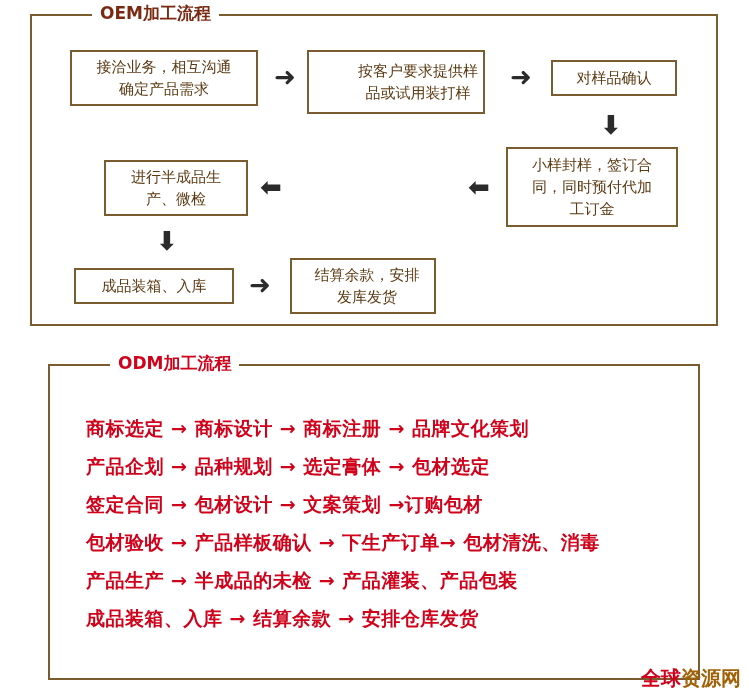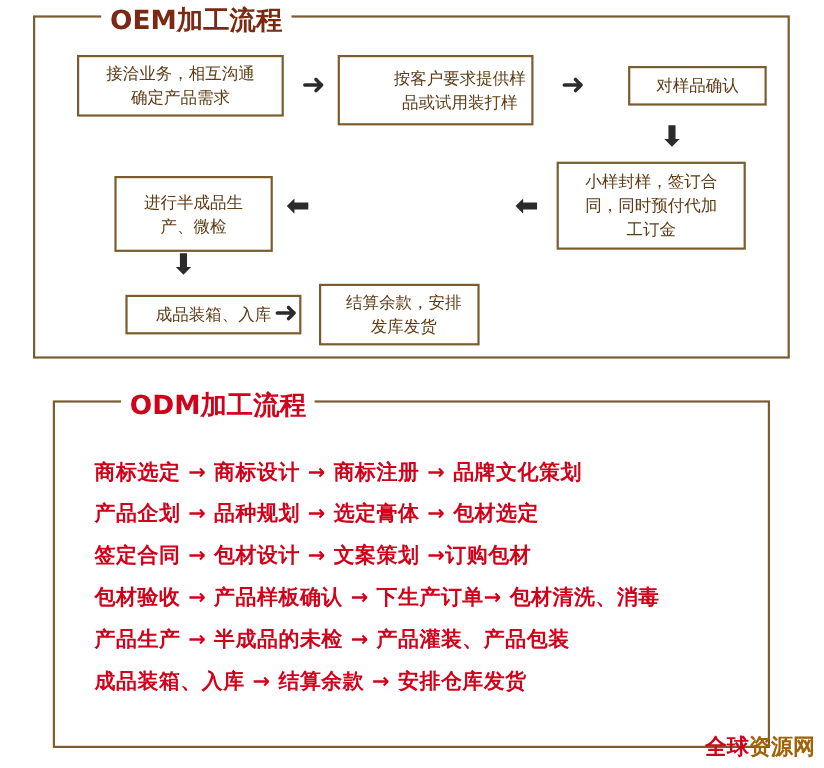--- a/index.html
+++ b/index.html
@@ -21,21 +21,21 @@
     border: 2px solid #7a5c2e;
     background: #ffffff;
     box-sizing: border-box;
   }
   .panel-title {
     position: absolute;
     top: -14px;
     left: 60px;
     background: #ffffff;
     padding: 0 8px;
-    font-size: 24px;
+    font-size: 17px;
     font-weight: bold;
     white-space: nowrap;
   }
   .panel-title.oem { color: #7a2a12; }
   .panel-title.odm { color: #d0021b; }
 
   
   #oem-panel {
     left: 30px;
     top: 14px;
@@ -117,42 +117,42 @@
   </div>
 
   <div class="arrow right" style="left:242px; top:48px;"></div>
 
   <div class="node" style="left:275px; top:34px; width:178px; height:64px;padding-left:48px;">
     <span>按客户要求提供样<br>品或试用装打样</span>
   </div>
 
   <div class="arrow right" style="left:478px; top:48px;"></div>
 
-  <div class="node" style="left:539px; top:44px; width:126px; height:36px;">
+  <div class="node" style="left:519px; top:44px; width:126px; height:36px;">
     <span>对样品确认</span>
   </div>
 
   <div class="arrow down" style="left:568px; top:96px;"></div>
 
   <div class="node" style="left:474px; top:131px; width:172px; height:80px;">
     <span>小样封样，签订合<br>同，同时预付代加<br>工订金</span>
   </div>
 
   <div class="arrow left" style="left:436px; top:158px;"></div>
 
 
   <div class="arrow left" style="left:228px; top:158px;"></div>
 
-  <div class="node" style="left:72px; top:144px; width:144px; height:69px;">
+  <div class="node" style="left:72px; top:144px; width:144px; height:56px;">
     <span>进行半成品生<br>产、微检</span>
   </div>
 
   <div class="arrow down" style="left:124px; top:212px;"></div>
 
-  <div class="node" style="left:42px; top:252px; width:160px; height:36px;margin-left:40px;">
+  <div class="node" style="left:42px; top:252px; width:160px; height:36px;">
     <span>成品装箱、入库</span>
   </div>
 
   <div class="arrow right" style="left:217px; top:256px;"></div>
 
   <div class="node" style="left:258px; top:242px; width:146px; height:56px;padding-left:12px;">
     <span>结算余款，安排<br>发库发货</span>
   </div>
 
 </div>

